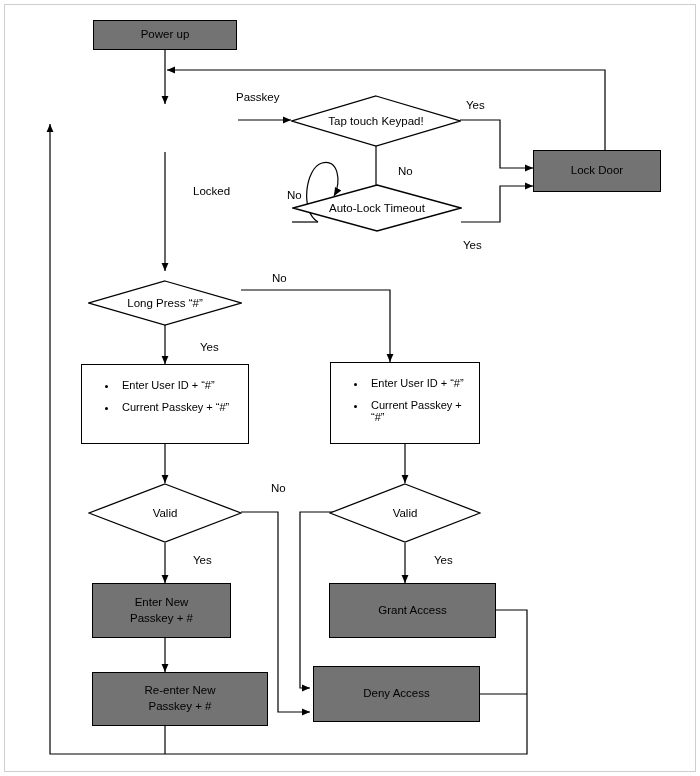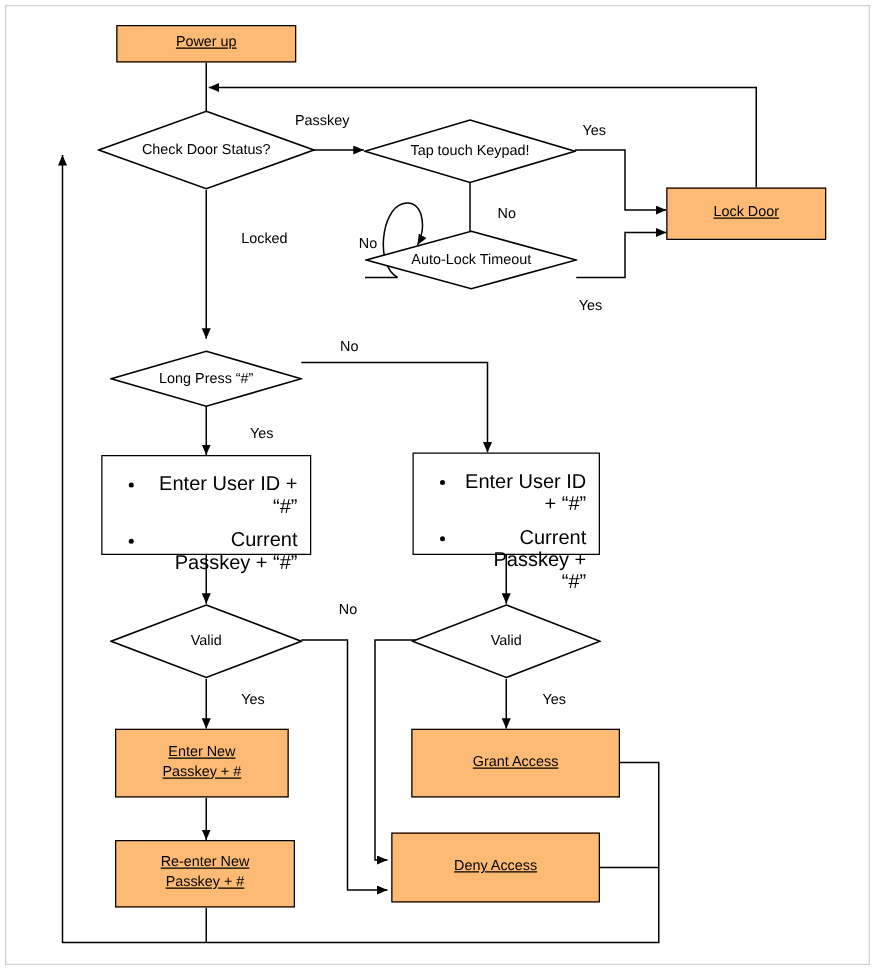--- a/index.html
+++ b/index.html
@@ -23,22 +23,21 @@
     display: flex;
     align-items: center;
     justify-content: center;
     text-align: center;
     color: #000000;
     font-size: 11.5px;
     line-height: 1.35;
   }
   .rect {
     border: 1.3px solid #000000;
-    background: #fdba74;
-    text-decoration: underline;
+    background: #737373;
   }
   .diamond-wrap {
     position: absolute;
   }
   .diamond-shape {
     position: absolute;
     left: 0; top: 0;
     width: 100%; height: 100%;
   }
   .diamond-label {
@@ -59,24 +58,24 @@
     padding: 14px 10px 10px 22px;
     position: absolute;
     box-sizing: border-box;
   }
   .bullet-box ul {
     margin: 0;
     padding: 0 0 0 14px;
     list-style: disc;
   }
   .bullet-box li {
-    font-size: 16px;
+    font-size: 11px;
     line-height: 1.1;
     margin-bottom: 10px;
-    text-align: right;
+    text-align: left;
     padding-left: 4px;
   }
   .edge-label {
     position: absolute;
     font-size: 11.5px;
     color: #000;
     white-space: nowrap;
   }
   svg.wires {
     position: absolute;
@@ -150,26 +149,20 @@
       <path d="M480,694 L527,694"></path>
 
       <path d="M165,726 L165,754"></path>
     </g>
   </svg>
 
   <div class="node rect" style="left:93px; top:20px; width:144px; height:30px;">
     <span>Power up</span>
   </div>
 
-  <div class="diamond-wrap" style="left:78px; top:88px; width:174px; height:64px;">
-    <svg class="diamond-shape" viewBox="0 0 174 64" preserveAspectRatio="none">
-      <polygon points="87,1 173,32 87,63 1,32" fill="#ffffff" stroke="#000000" stroke-width="1.3"></polygon>
-    </svg>
-    <div class="diamond-label">Check Door Status?</div>
-  </div>
 
   <div class="diamond-wrap" style="left:291px; top:95px; width:170px; height:52px;">
     <svg class="diamond-shape" viewBox="0 0 170 52" preserveAspectRatio="none">
       <polygon points="85,1 169,26 85,51 1,26" fill="#ffffff" stroke="#000000" stroke-width="1.3"></polygon>
     </svg>
     <div class="diamond-label">Tap touch Keypad!</div>
   </div>
 
   <div class="node rect" style="left:533px; top:150px; width:128px; height:42px;">
     <span>Lock Door</span>
@@ -215,21 +208,21 @@
       <polygon points="76,1 151,30 76,59 1,30" fill="#ffffff" stroke="#000000" stroke-width="1.3"></polygon>
     </svg>
     <div class="diamond-label">Valid</div>
   </div>
 
   <div class="node rect" style="left:92px; top:583px; width:139px; height:55px; white-space:pre-line;">
     <span>Enter New
 Passkey + #</span>
   </div>
 
-  <div class="node rect" style="left:92px; top:672px; width:144px; height:54px; white-space:pre-line;">
+  <div class="node rect" style="left:92px; top:672px; width:176px; height:54px; white-space:pre-line;">
     <span>Re-enter New
 Passkey + #</span>
   </div>
 
   <div class="node rect" style="left:313px; top:583px; width:167px; height:55px;margin-left:16px;">
     <span>Grant Access</span>
   </div>
 
   <div class="node rect" style="left:313px; top:666px; width:167px; height:56px;">
     <span>Deny Access</span>

